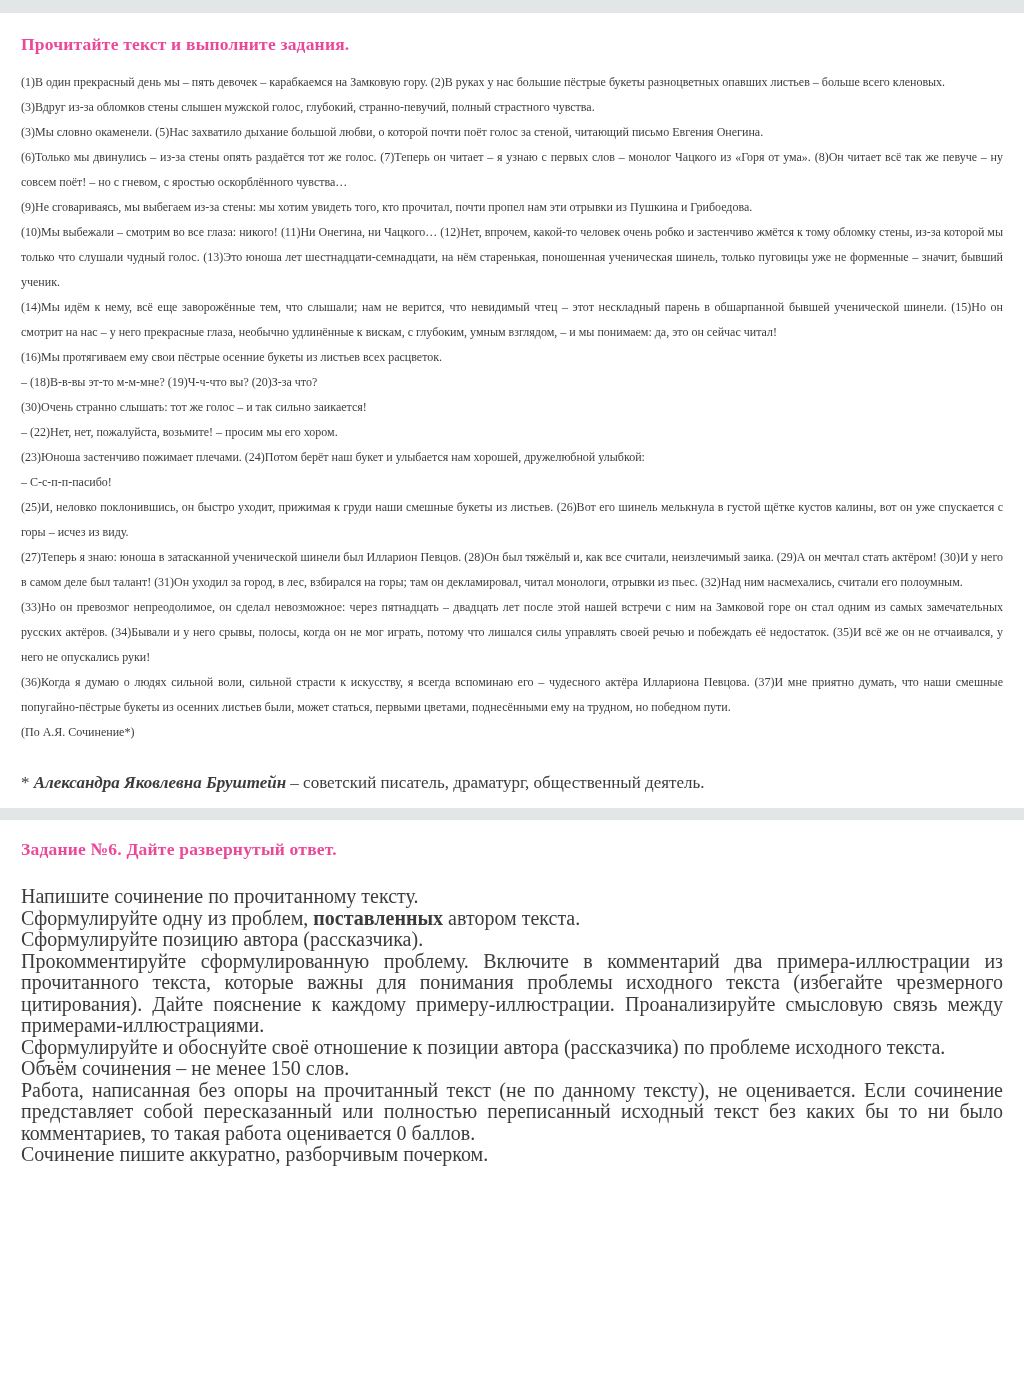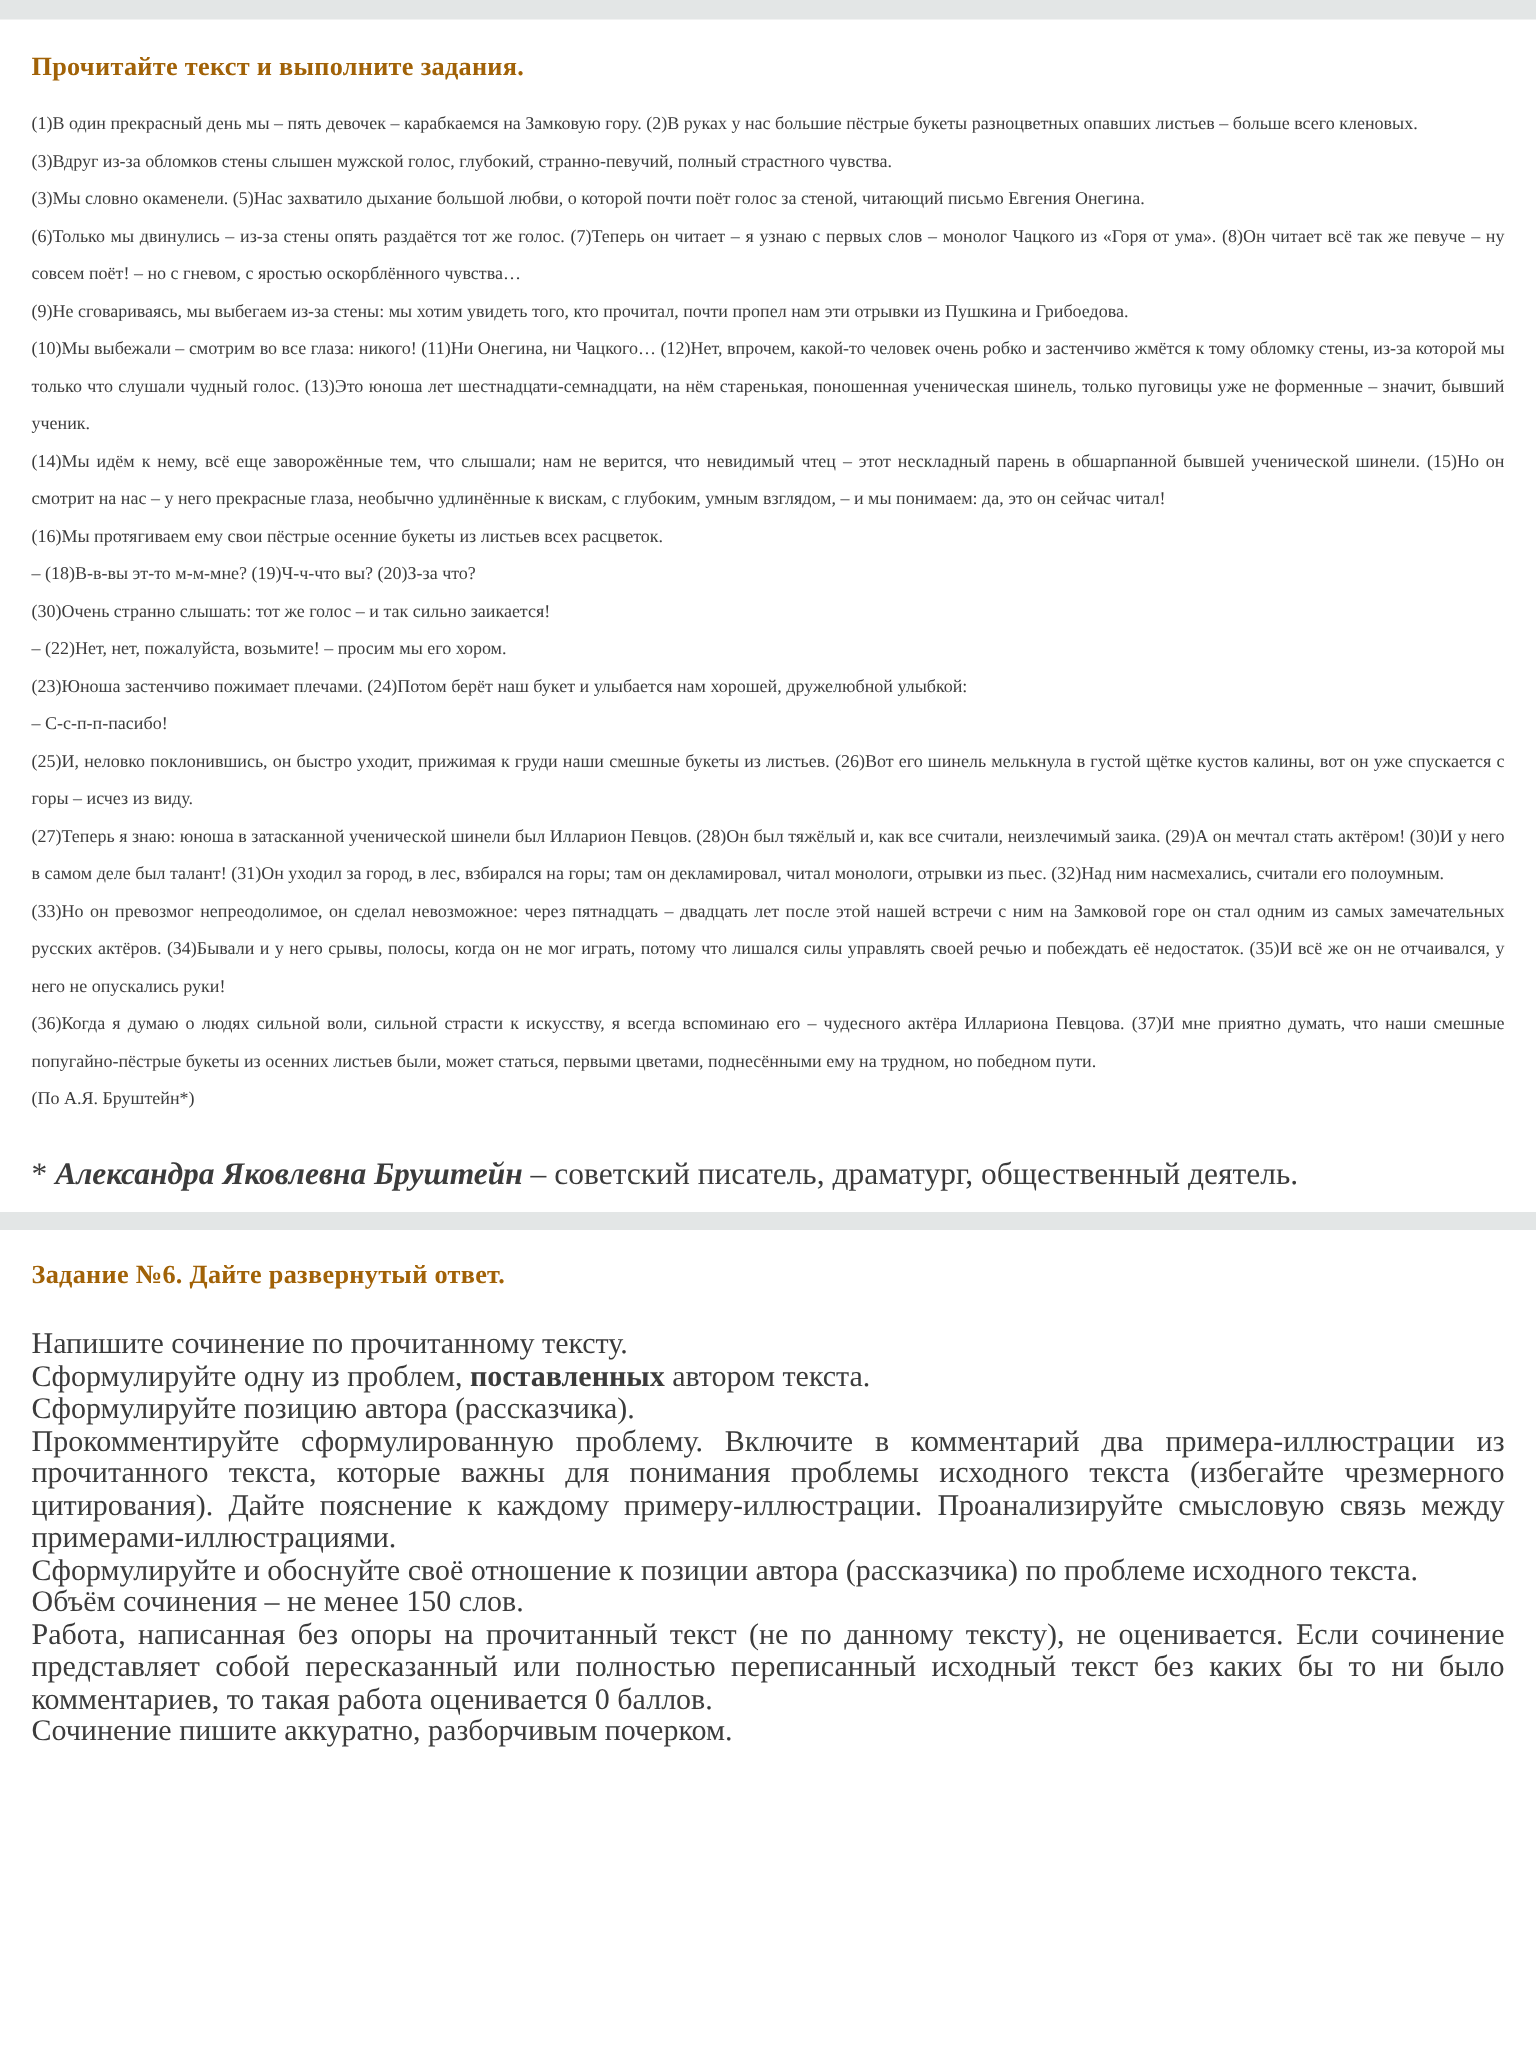--- a/index.html
+++ b/index.html
@@ -16,34 +16,34 @@
     background: #e3e6e6;
   }
   .band-top { height: 13px; }
   .band-mid { height: 12px; margin-top: 13px; }
   .content { padding: 0 21px; }
   .heading {
     margin-top: 20px;
     font-size: 17.5px;
     line-height: 22px;
     font-weight: 700;
-    color: #a16207;
+    color: #ec4899;
     letter-spacing: 0.2px;
   }
   .heading-task { margin-top: 18px; }
   .reading {
     margin-top: 15px;
     font-size: 12px;
     line-height: 25px;
     text-align: justify;
   }
   .reading p { margin: 0; }
   .footnote {
     margin-top: 25px;
-    font-size: 21px;
+    font-size: 17px;
     line-height: 25px;
   }
   .footnote .author-name { font-weight: 700; font-style: italic; }
   .tasks {
     margin-top: 26px;
     font-size: 20px;
     line-height: 21.5px;
     text-align: justify;
   }
   .tasks p { margin: 0; }
@@ -89,21 +89,21 @@
         <p>– С-с-п-п-пасибо!</p>
 
         <p>(25)И, неловко поклонившись, он быстро уходит, прижимая к груди наши смешные букеты из листьев. (26)Вот его шинель мелькнула в густой щётке кустов калины, вот он уже спускается с горы – исчез из виду.</p>
 
         <p>(27)Теперь я знаю: юноша в затасканной ученической шинели был Илларион Певцов. (28)Он был тяжёлый и, как все считали, неизлечимый заика. (29)А он мечтал стать актёром! (30)И у него в самом деле был талант! (31)Он уходил за город, в лес, взбирался на горы; там он декламировал, читал монологи, отрывки из пьес. (32)Над ним насмехались, считали его полоумным.</p>
 
         <p>(33)Но он превозмог непреодолимое, он сделал невозможное: через пятнадцать – двадцать лет после этой нашей встречи с ним на Замковой горе он стал одним из самых замечательных русских актёров. (34)Бывали и у него срывы, полосы, когда он не мог играть, потому что лишался силы управлять своей речью и побеждать её недостаток. (35)И всё же он не отчаивался, у него не опускались руки!</p>
 
         <p>(36)Когда я думаю о людях сильной воли, сильной страсти к искусству, я всегда вспоминаю его – чудесного актёра Иллариона Певцова. (37)И мне приятно думать, что наши смешные попугайно-пёстрые букеты из осенних листьев были, может статься, первыми цветами, поднесёнными ему на трудном, но победном пути.</p>
 
-        <p>(По А.Я. Бруштейн*)</p>
+        <p>(По А.Я. Сочинение*)</p>
       </div>
 
     <p class="footnote"><span>* </span><span class="author-name">Александра Яковлевна Бруштейн</span><span> – советский писатель, драматург, общественный деятель.</span></p>
   </div>
 
   <div class="band band-mid"></div>
 
   <div class="content">
     <div class="heading heading-task">Задание №6. Дайте развернутый ответ.</div>
 

